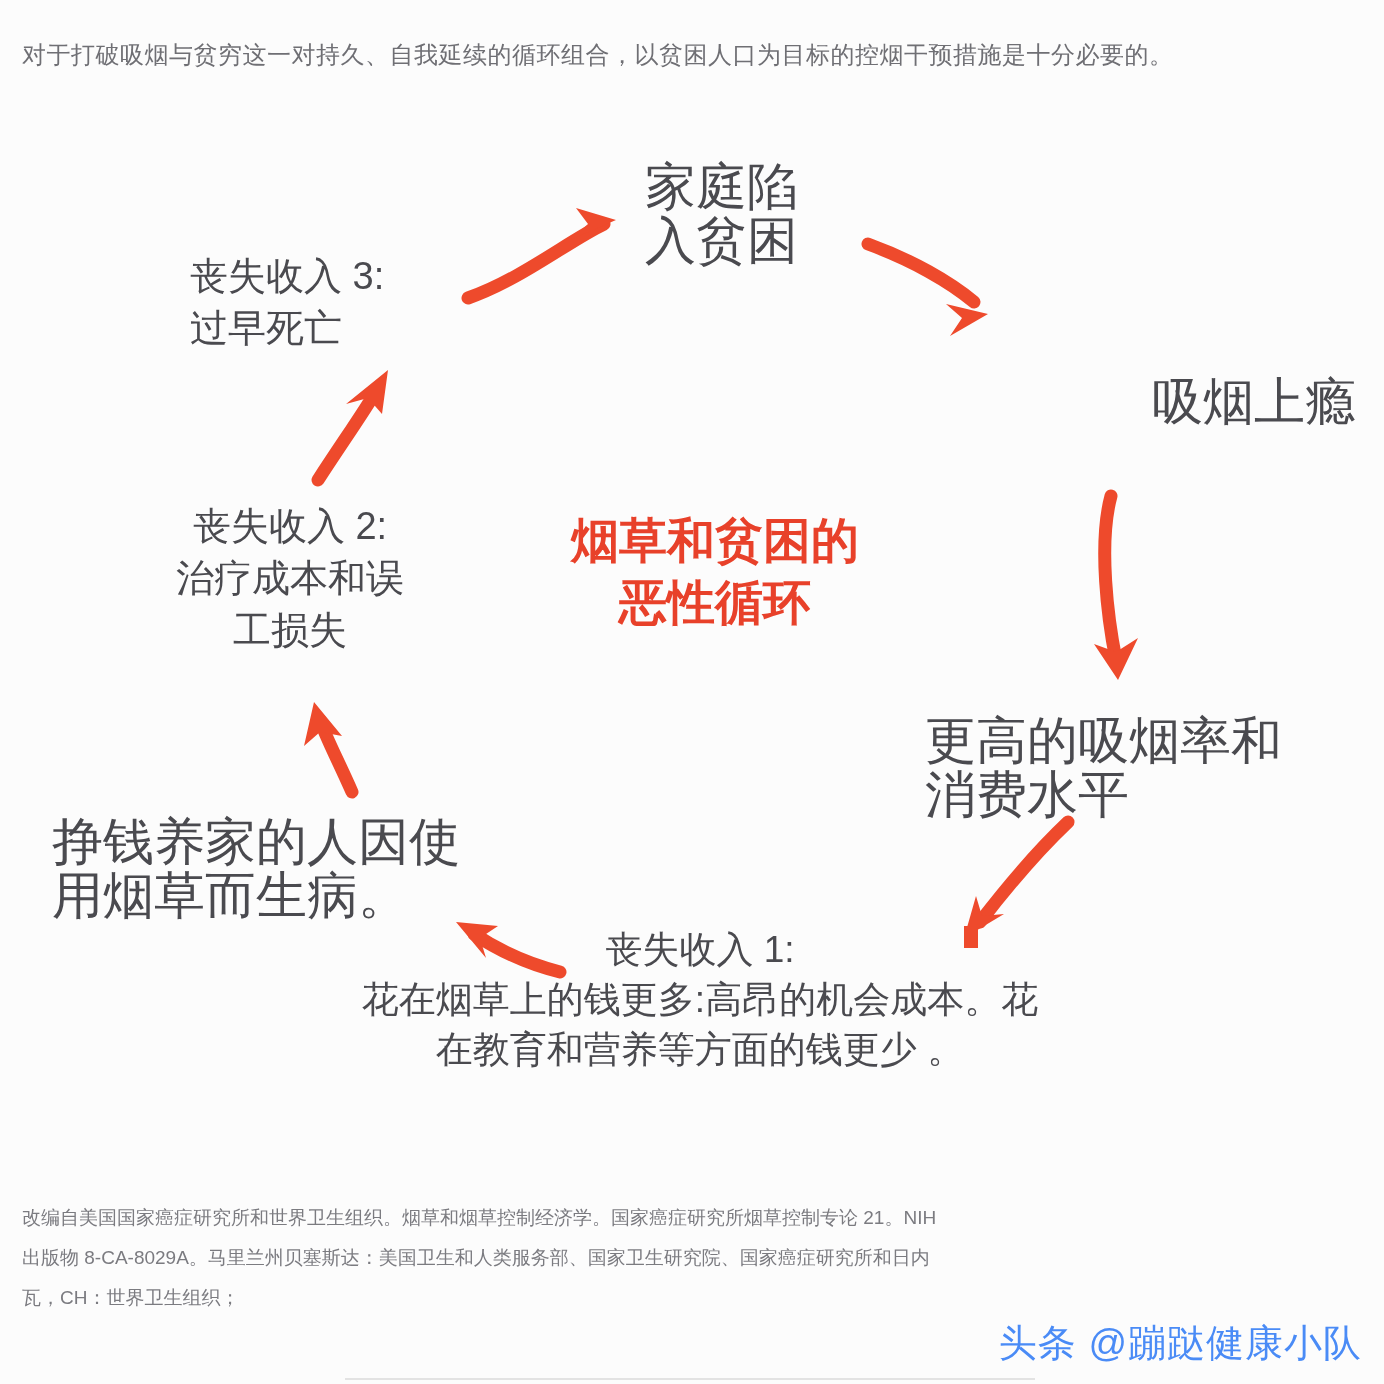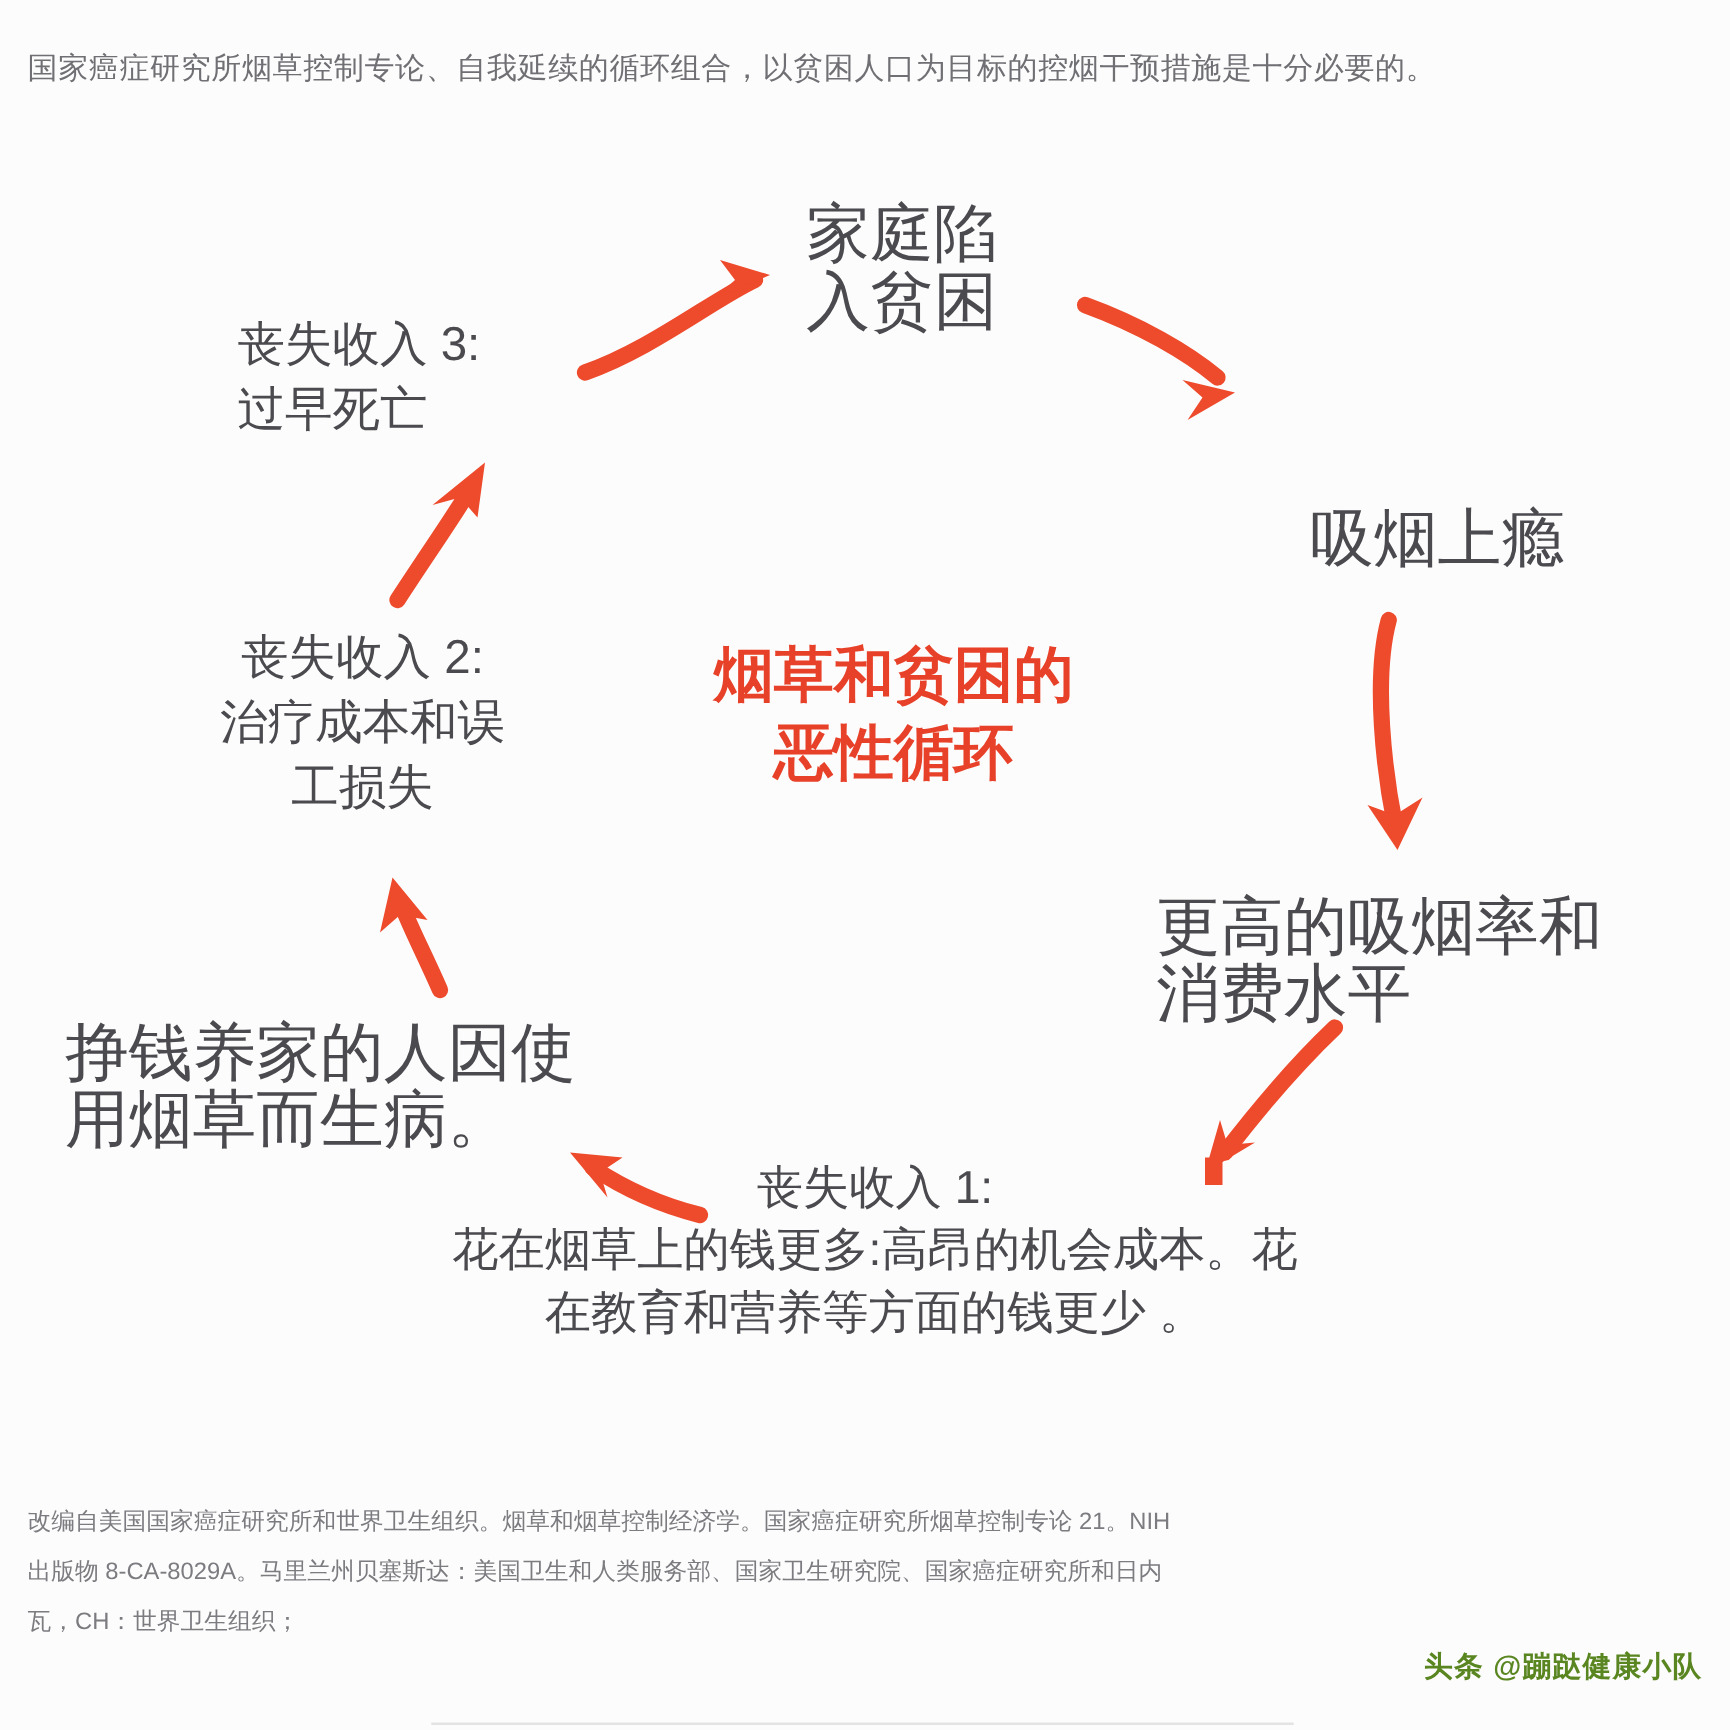--- a/index.html
+++ b/index.html
@@ -27,21 +27,21 @@
     position:absolute;
     color:#4a4a4f;
     font-size:51px;
     line-height:54px;
     white-space:pre-line;
   }
   .node.small{font-size:38px;line-height:52px;}
 
   
   #n-family   {left:645px; top:40px;  width:260px; text-align:left;}
-  #n-addict   {left:985px; top:255px; width:330px; text-align:center;margin-top:29px;}
+  #n-addict   {left:1026px; top:255px; width:330px; text-align:right;}
   #n-higher   {left:925px; top:594px; width:400px; text-align:left;}
   #n-loss1    {left:330px; top:805px; width:740px; text-align:center; font-size:37px; line-height:50px;}
   #n-sick     {left:52px;  top:695px; width:480px; text-align:left;}
   #n-loss2    {left:125px; top:380px; width:330px; text-align:center;}
   #n-loss3    {left:190px; top:130px; width:300px; text-align:left;}
 
   .center-title{
     position:absolute;
     left:500px;top:390px;width:430px;
     text-align:center;
@@ -54,35 +54,35 @@
 
   
   .footer{
     position:absolute;left:22px;top:1198px;width:1345px;
     font-size:19px;line-height:40px;color:#7b7b80;
   }
   .footer div{white-space:nowrap;}
 
   .watermark{
     position:absolute;right:22px;top:1318px;
-    font-size:23px;font-weight:700;color:#4d7c0f;
+    font-size:38px;font-weight:400;color:#3b82f6;
     letter-spacing:1px;
     opacity:.92;
   }
   .divider{
     position:absolute;left:345px;top:1378px;width:690px;height:2px;
     background:#e3e3e3;
   }
 </style>
 </head>
 <body>
 
 <div class="page">
 
-  <p class="intro">国家癌症研究所烟草控制专论、自我延续的循环组合，以贫困人口为目标的控烟干预措施是十分必要的。</p>
+  <p class="intro">对于打破吸烟与贫穷这一对持久、自我延续的循环组合，以贫困人口为目标的控烟干预措施是十分必要的。</p>
 
   <div class="diagram">
 
     <svg class="svg-arrows" viewBox="0 0 1384 1060">
       <defs>
         <style>
           .ar{fill:none;stroke:#ee4a2c;stroke-width:13;stroke-linecap:round;}
           .ah{fill:#ee4a2c;}
         </style>
       </defs>

